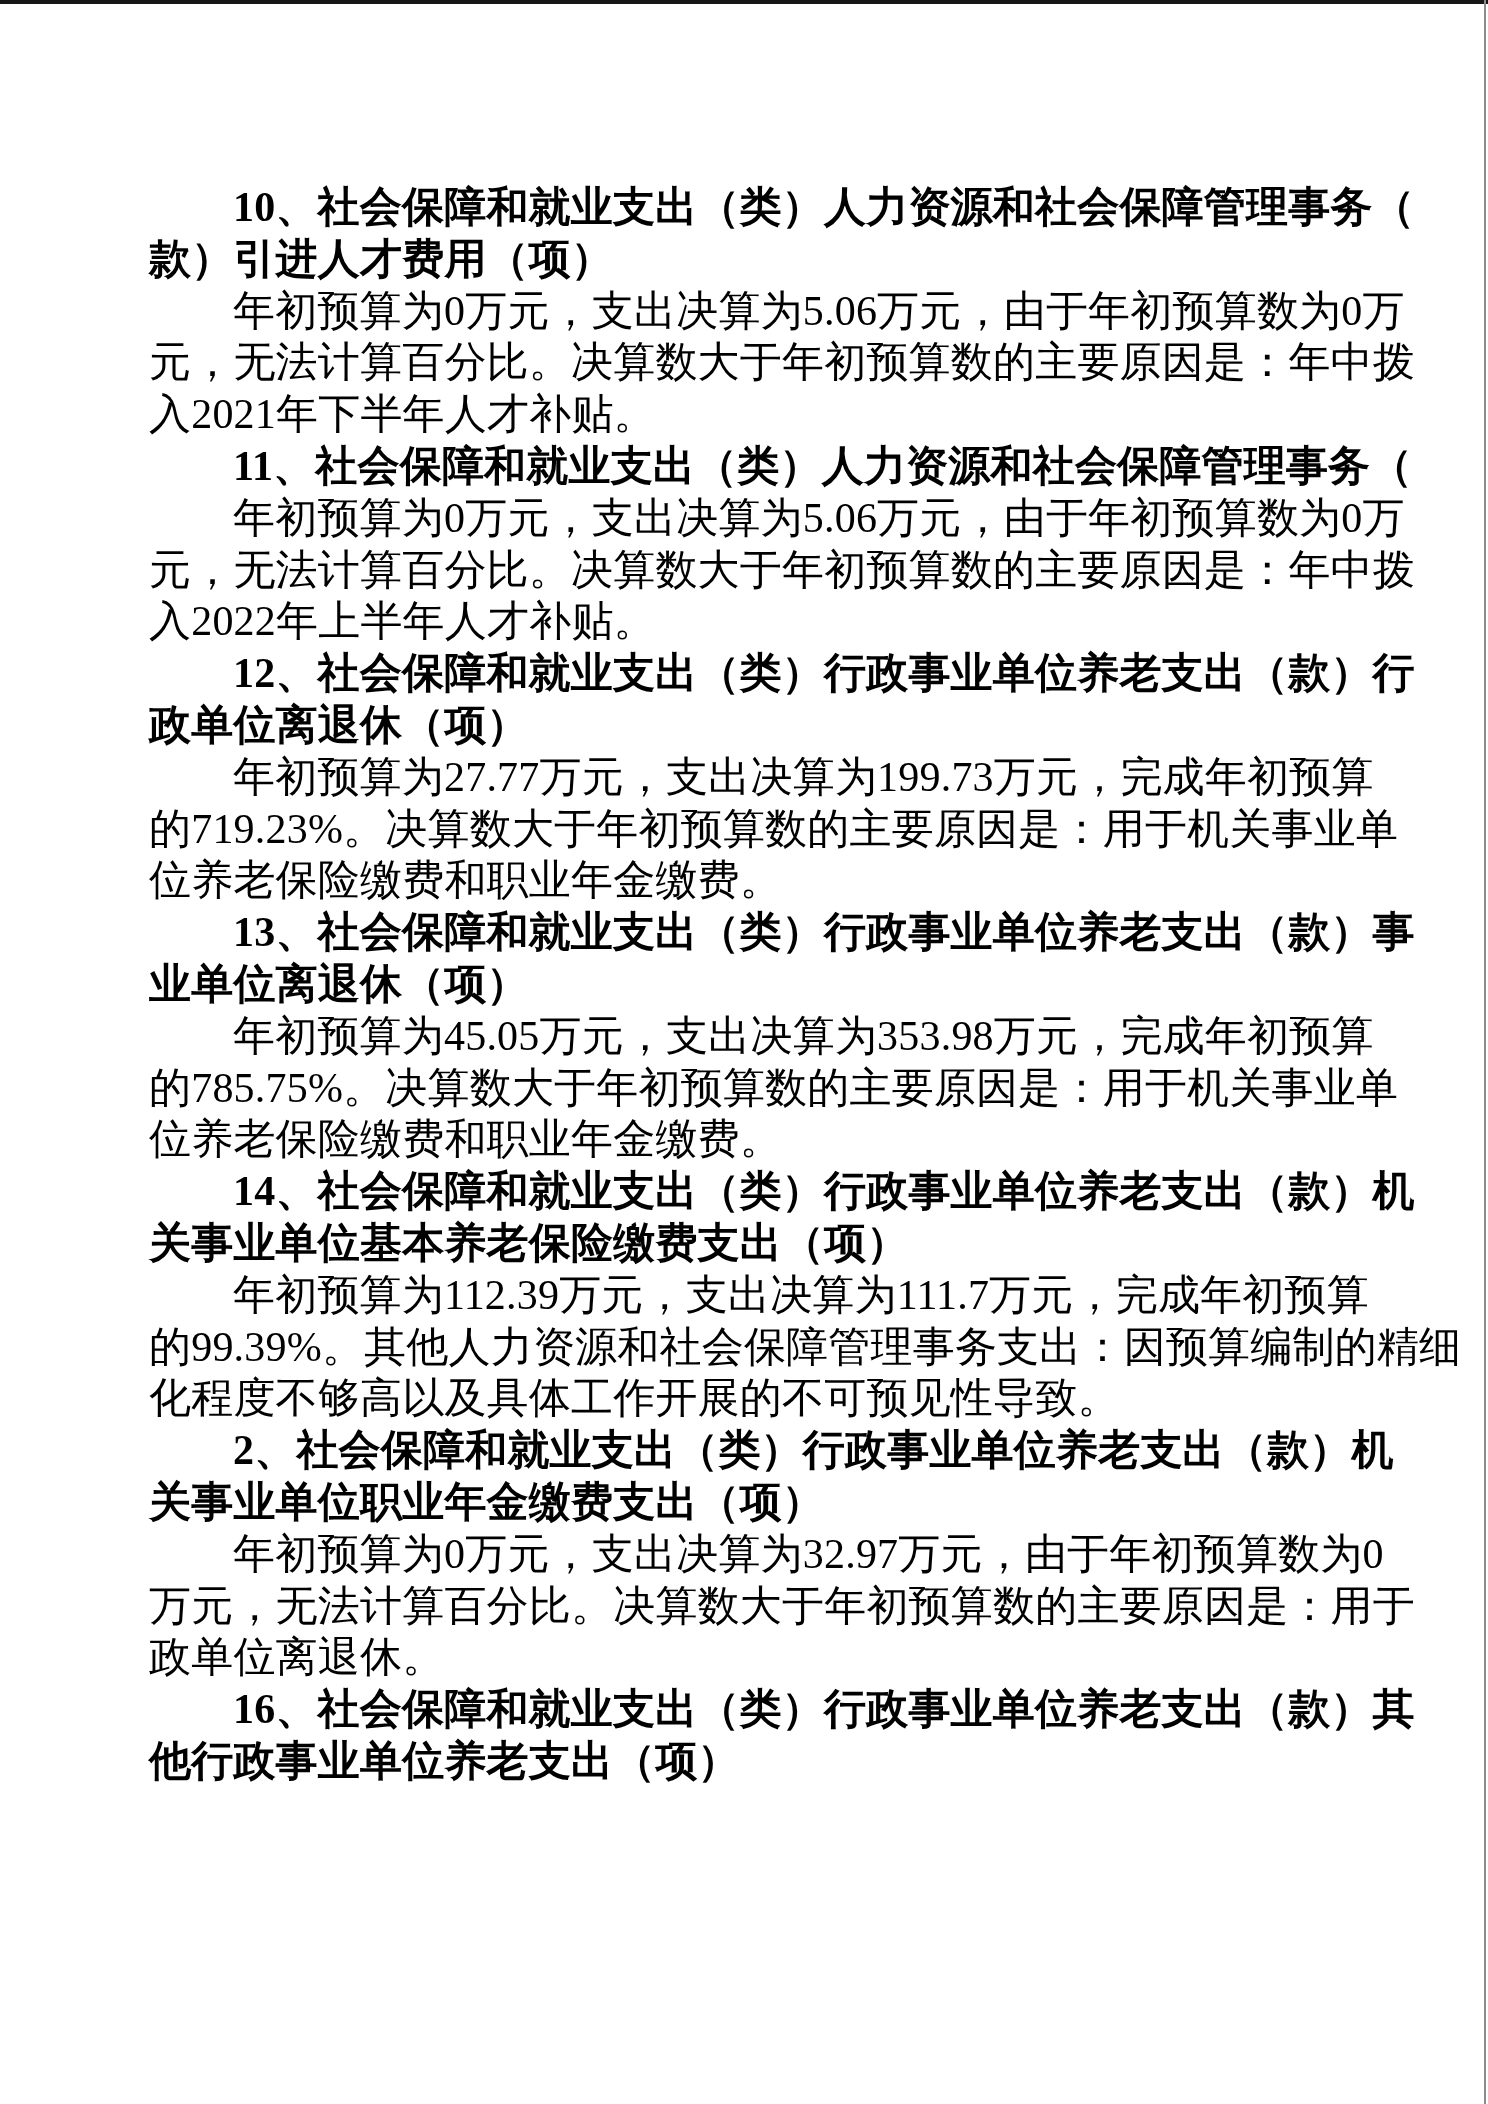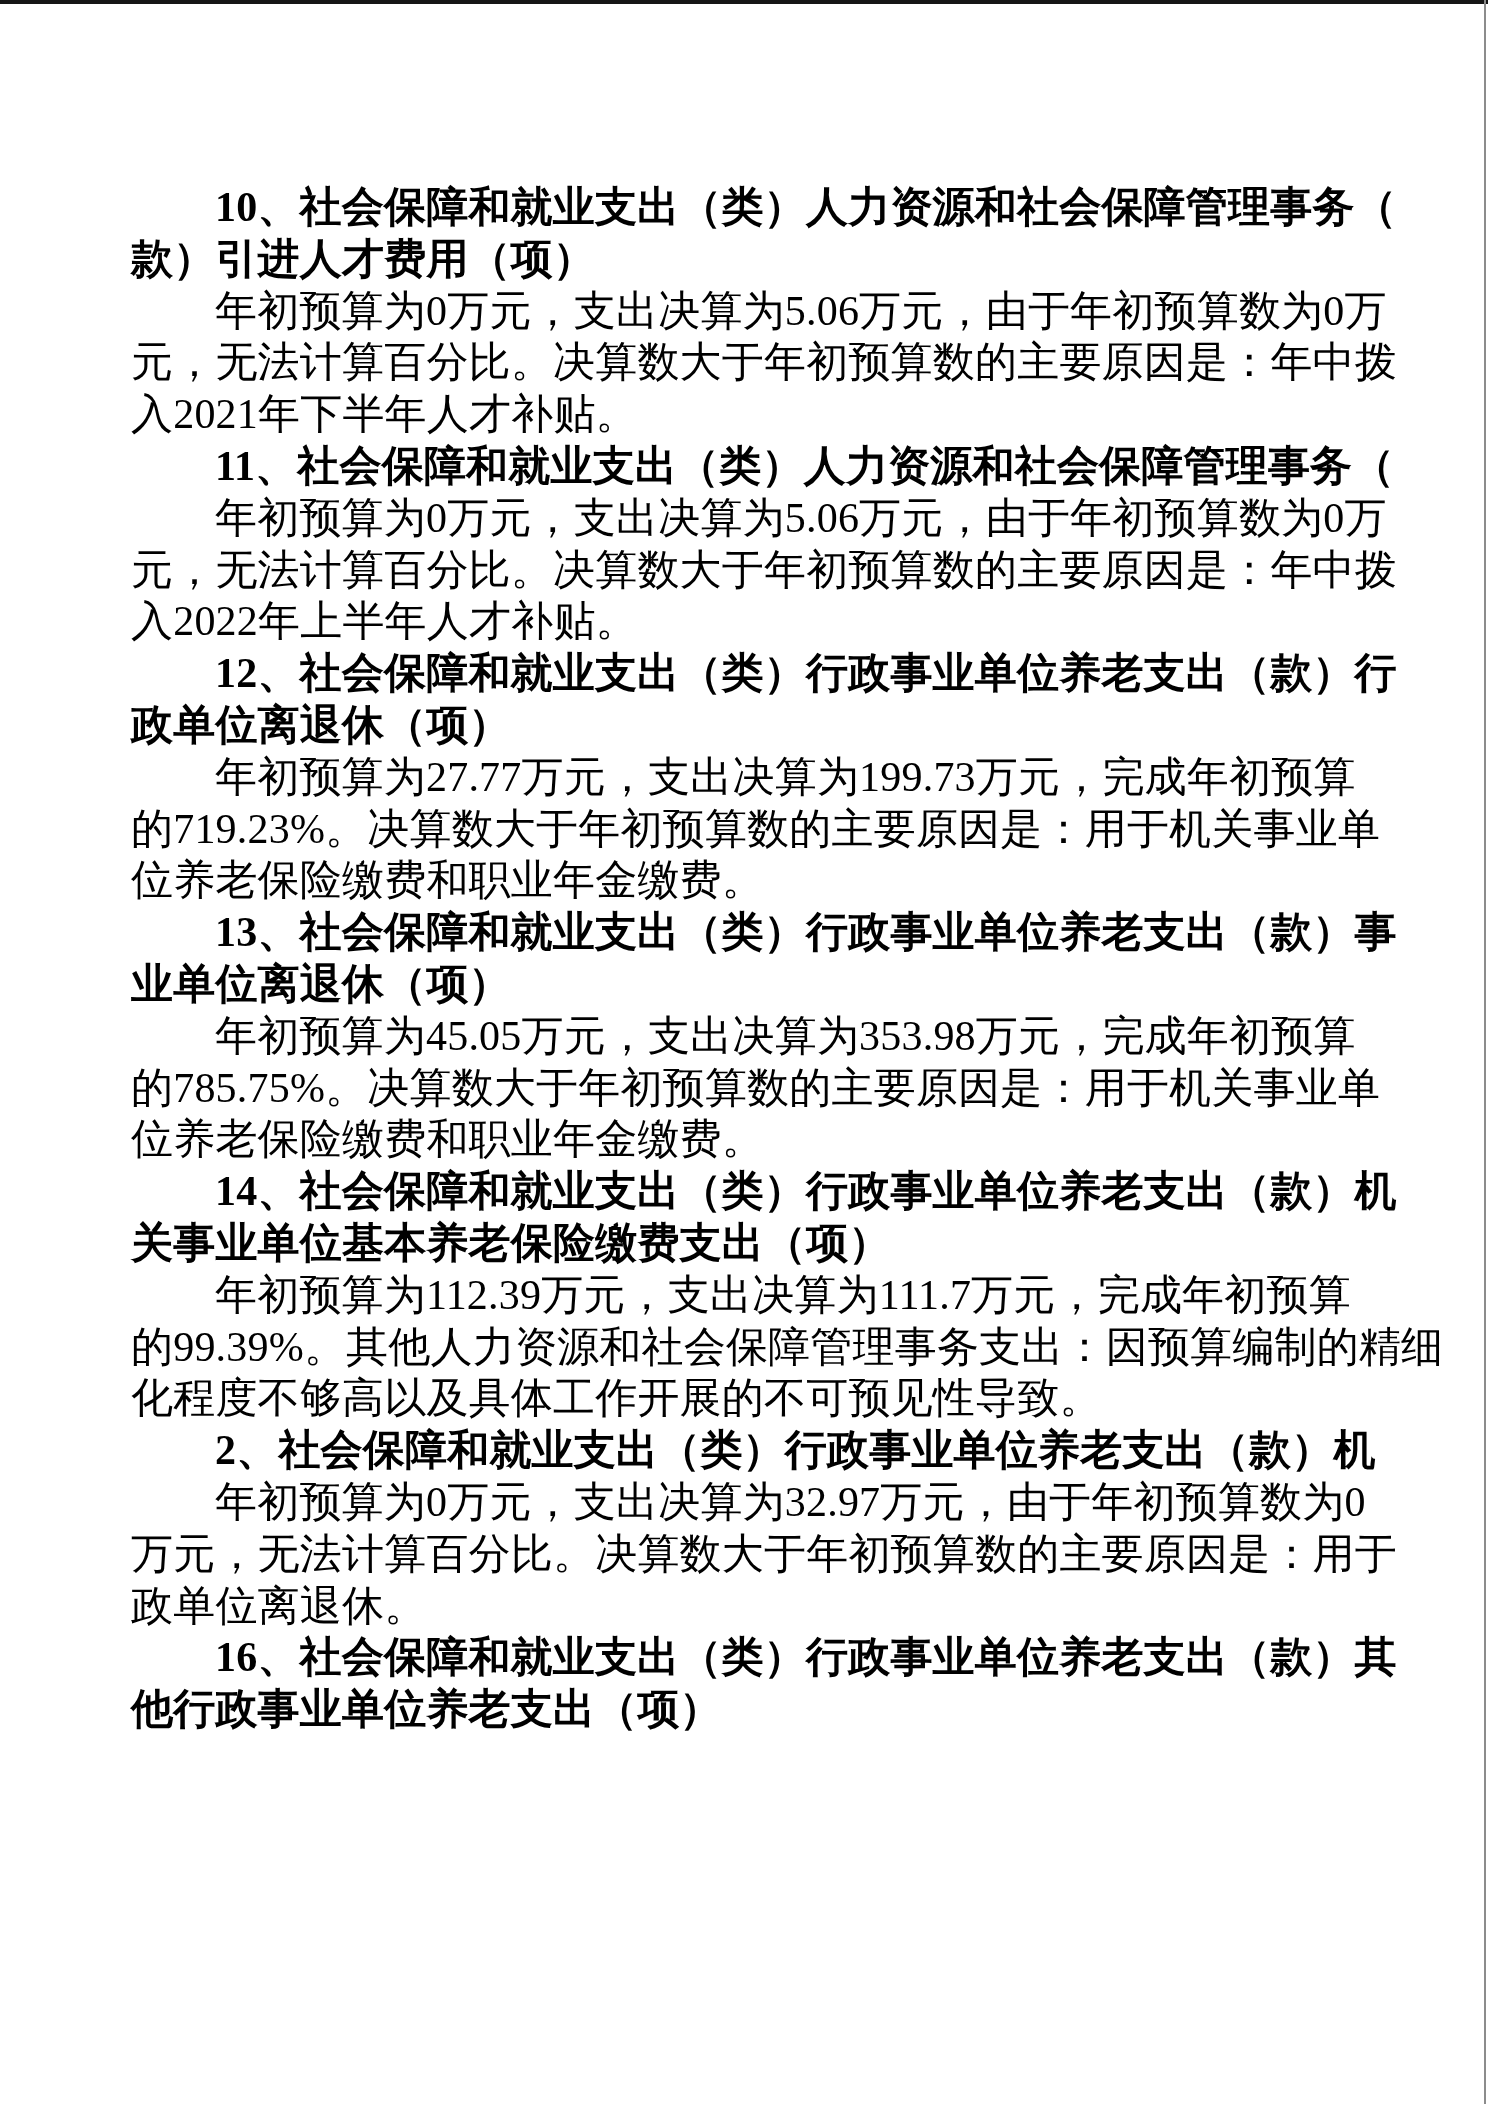--- a/index.html
+++ b/index.html
@@ -27,21 +27,21 @@
   .right-line {
     position: absolute;
     top: 0;
     right: 2px;
     width: 2px;
     height: 100%;
     background: #8c8c8c;
   }
   .content {
     position: absolute;
-    left: 131px;
+    left: 149px;
     top: 182px;
     width: 1206px;
     font-size: 42px;
     line-height: 51.8px;
     text-align: left;
   }
   section {
     margin: 0;
     padding: 0;
   }
@@ -99,20 +99,21 @@
     <section>
       <div class="ln h indent">14、社会保障和就业支出（类）行政事业单位养老支出（款）机</div>
       <div class="ln h">关事业单位基本养老保险缴费支出（项）</div>
       <div class="ln indent">年初预算为112.39万元，支出决算为111.7万元，完成年初预算</div>
       <div class="ln">的99.39%。其他人力资源和社会保障管理事务支出：因预算编制的精细</div>
       <div class="ln">化程度不够高以及具体工作开展的不可预见性导致。</div>
     </section>
 
     <section>
       <div class="ln h indent">2、社会保障和就业支出（类）行政事业单位养老支出（款）机</div>
+      <div class="ln h">关事业单位职业年金缴费支出（项）</div>
       <div class="ln indent">年初预算为0万元，支出决算为32.97万元，由于年初预算数为0</div>
       <div class="ln">万元，无法计算百分比。决算数大于年初预算数的主要原因是：用于</div>
       <div class="ln">政单位离退休。</div>
     </section>
 
     <section>
       <div class="ln h indent">16、社会保障和就业支出（类）行政事业单位养老支出（款）其</div>
       <div class="ln h">他行政事业单位养老支出（项）</div>
     </section>
 

